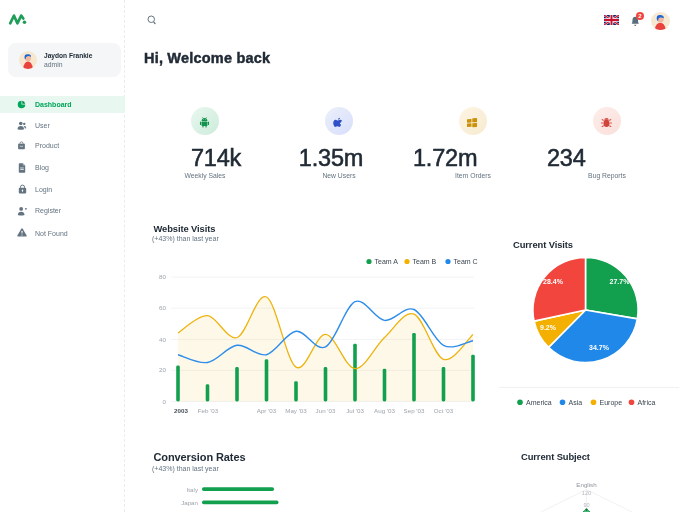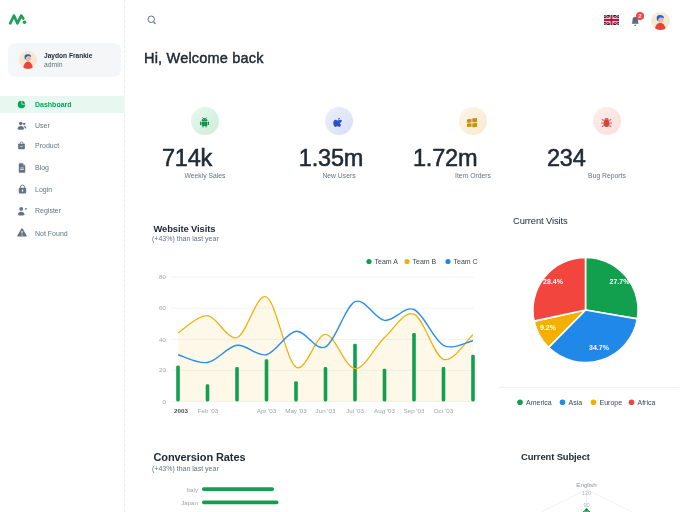--- a/index.html
+++ b/index.html
@@ -103,32 +103,32 @@
 <div class="abs" style="left:635.8px;top:12px;width:8.2px;height:8.2px;border-radius:50%;background:#f1453d;color:#fff;font-size:6px;font-weight:bold;text-align:center;line-height:8.6px;">2</div>
 
 <div class="abs" style="left:651px;top:11.5px;width:18.5px;height:18.5px;border-radius:50%;background:#f6e9d2;overflow:hidden;">
   <svg width="18.5" height="18.5" viewBox="0 0 18 18">
     <path d="M3.5 18 Q4.5 10.5 9 10.5 Q13.5 10.5 14.5 18 Z" fill="#e8443d"></path>
     <circle cx="9.3" cy="7.4" r="3" fill="#f0b9a0"></circle>
     <path d="M5.8 8 Q4.4 2.4 9.6 3 Q13.2 3.6 12.3 6.4 Q10.8 4.8 8.7 5.4 Q6.6 6 6.9 8.8 Z" fill="#2065D1"></path>
   </svg>
 </div>
 
-<div class="abs dark" style="left:144px;top:50px;font-size:14.5px;font-weight:normal;-webkit-text-stroke:0.45px #212B36;letter-spacing:0.2px;">Hi, Welcome back</div>
+<div class="abs dark" style="left:144px;top:50px;font-size:14.5px;font-weight:bold;-webkit-text-stroke:0.45px #212B36;letter-spacing:0.2px;">Hi, Welcome back</div>
 
 <div class="abs" style="left:191px;top:107px;width:28px;height:28px;border-radius:50%;background:linear-gradient(135deg,#e9f8f0 0%,#cdebdb 100%);"></div>
 <div class="abs" style="left:198px;top:114.5px;"><svg width="13" height="13" viewBox="0 0 24 24">
       <path fill="#13934b" d="M6.5 9 Q6.5 5.6 9.2 4.4 L8 2.6 Q7.8 2.2 8.2 2 Q8.6 1.9 8.8 2.3 L10 4.1 Q12 3.5 14 4.1 L15.2 2.3 Q15.4 1.9 15.8 2 Q16.2 2.2 16 2.6 L14.8 4.4 Q17.5 5.6 17.5 9 Z M9.7 7.4 A0.8 0.8 0 1 0 9.7 5.8 A0.8 0.8 0 0 0 9.7 7.4 M14.3 7.4 A0.8 0.8 0 1 0 14.3 5.8 A0.8 0.8 0 0 0 14.3 7.4"></path>
       <rect x="6.5" y="10" width="11" height="8.5" rx="1.4" fill="#13934b"></rect>
       <rect x="3.6" y="10" width="2" height="6.5" rx="1" fill="#13934b"></rect>
       <rect x="18.4" y="10" width="2" height="6.5" rx="1" fill="#13934b"></rect>
       <rect x="8.2" y="17" width="2" height="4.4" rx="1" fill="#13934b"></rect>
       <rect x="13.8" y="17" width="2" height="4.4" rx="1" fill="#13934b"></rect>
     </svg></div>
-<div class="abs dark" style="left:162px;top:145px;width:120px;text-align:left;font-size:23.5px;font-weight:normal;-webkit-text-stroke:0.55px #212B36;letter-spacing:-0.2px;">714k</div>
+<div class="abs dark" style="left:156px;top:145px;width:120px;text-align:center;font-size:23.5px;font-weight:normal;-webkit-text-stroke:0.55px #212B36;letter-spacing:-0.2px;">714k</div>
 <div class="abs gray" style="left:145px;top:171.5px;width:120px;text-align:center;font-size:6.8px;color:#637381;">Weekly Sales</div>
 <div class="abs" style="left:325px;top:107px;width:28px;height:28px;border-radius:50%;background:linear-gradient(135deg,#ecf0fb 0%,#d7defa 100%);"></div>
 <div class="abs" style="left:332px;top:114.5px;"><svg width="13" height="13" viewBox="0 0 24 24">
       <path fill="#3050c8" d="M16.4 12.6 q0-2.6 2.2-3.9 q-1.3-1.8-3.6-1.9 q-1.5-.1-3 .9 q-.8.5-1.4.5 q-.7 0-1.6-.5 q-1.2-.7-2.4-.6 q-2.1.1-3.4 2 q-1.9 2.9-.4 7 q1.5 4 3.4 4 q.8 0 1.9-.6 q1-.5 1.8-.5 q.9 0 1.9.5 q1.1.6 1.8.6 q1.9-.1 3.3-3.8 q-2.5-1.2-2.5-3.7z M13.8 5.6 q.9-1.1.8-2.6 q-1.4.1-2.4 1.2 q-.9 1-.8 2.5 q1.5.1 2.4-1.1z"></path>
     </svg></div>
 <div class="abs dark" style="left:271px;top:145px;width:120px;text-align:center;font-size:23.5px;font-weight:normal;-webkit-text-stroke:0.55px #212B36;letter-spacing:-0.2px;">1.35m</div>
 <div class="abs gray" style="left:279px;top:171.5px;width:120px;text-align:center;font-size:6.8px;color:#637381;">New Users</div>
 <div class="abs" style="left:459px;top:107px;width:28px;height:28px;border-radius:50%;background:linear-gradient(135deg,#fdf5e4 0%,#f7ead0 100%);"></div>
 <div class="abs" style="left:466px;top:114.5px;"><svg width="12" height="12" viewBox="0 0 24 24">
       <g fill="#c9910c">
@@ -252,13 +252,13 @@
   <text x="586.5" y="487" font-size="6.2" fill="#8e959c" text-anchor="middle">English</text>
   <text x="586.5" y="494.6" font-size="5.6" fill="#b3b8bd" text-anchor="middle">120</text>
   <text x="586.5" y="507.2" font-size="5.6" fill="#b3b8bd" text-anchor="middle">90</text>
   <path d="M586.5 509 L590 512 L583 512 Z" fill="rgba(18,160,79,0.5)" stroke="#12A04F" stroke-width="1"></path>
   <circle cx="586.5" cy="509.8" r="1.2" fill="#0e7c3e"></circle>
 </svg>
 
 <div class="abs dark" style="left:153.5px;top:450.5px;font-size:11px;font-weight:bold;letter-spacing:-0.1px;">Conversion Rates</div>
 <div class="abs gray" style="left:152px;top:464.5px;font-size:7px;">(+43%) than last year</div>
 <div class="abs dark" style="left:513px;top:450.5px;font-size:9.4px;font-weight:bold;letter-spacing:-0.1px;margin-left:8px;">Current Subject</div>
-<div class="abs dark" style="left:513px;top:215px;font-size:9.4px;font-weight:normal;letter-spacing:-0.1px;">Current Visits</div>
+<div class="abs dark" style="left:513px;top:239px;font-size:9.4px;font-weight:bold;letter-spacing:-0.1px;">Current Visits</div>
 
 </body></html>

